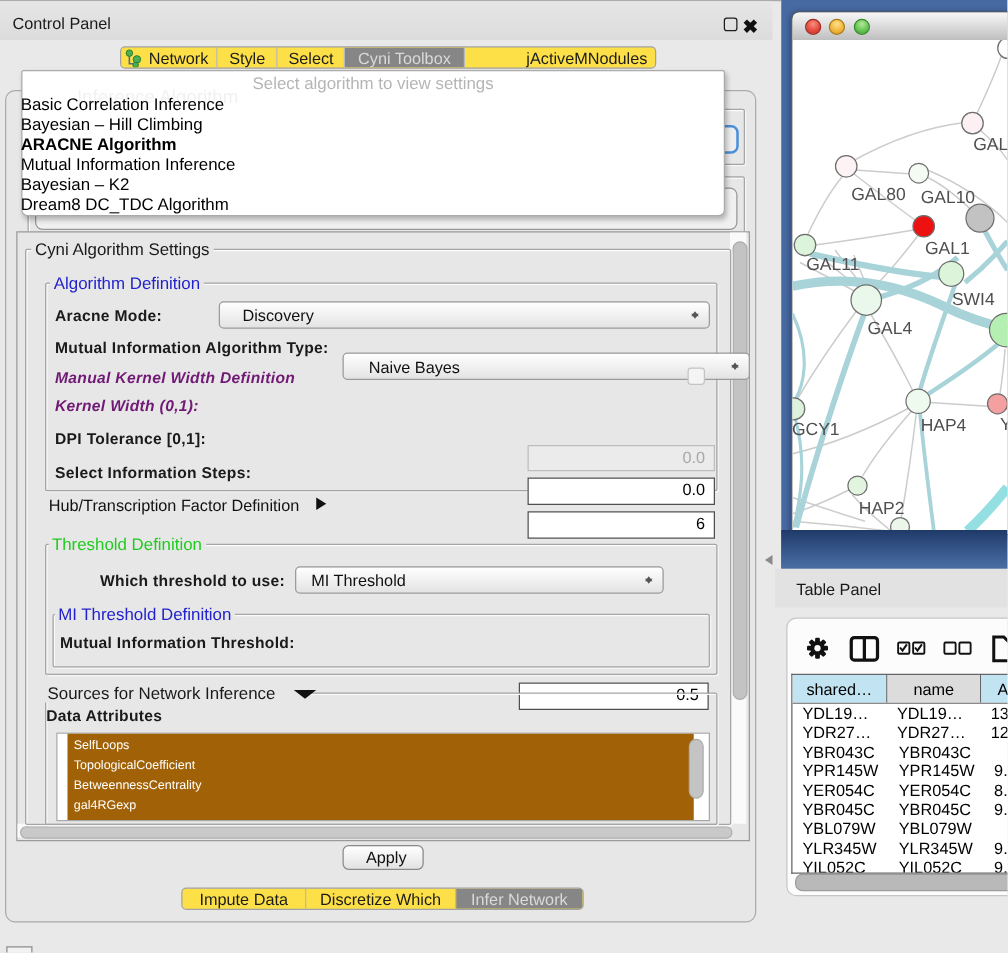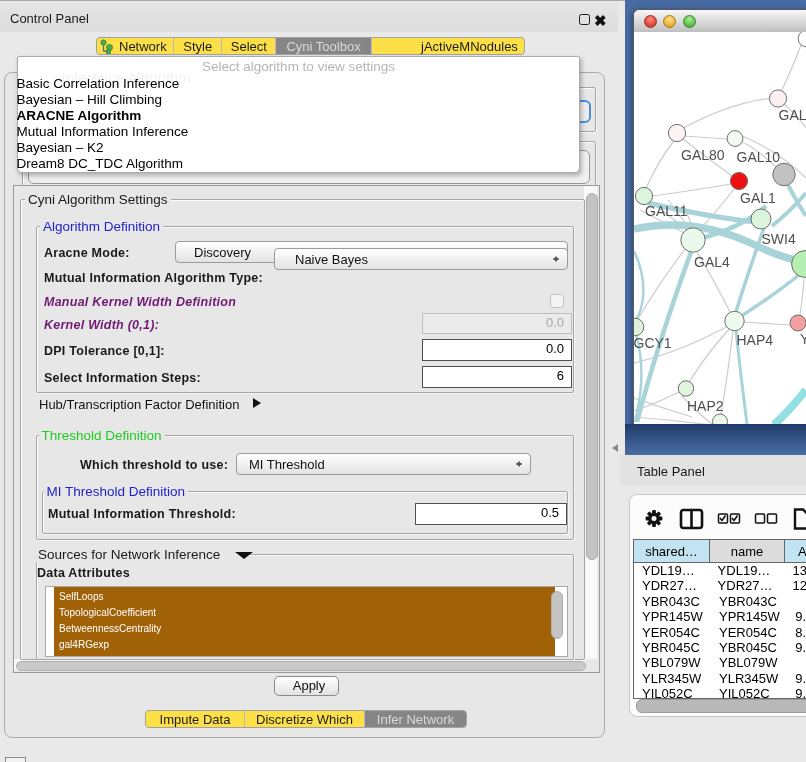--- a/index.html
+++ b/index.html
@@ -6,21 +6,21 @@
 .abs{position:absolute;}
 .b{font-weight:bold;}
 .lbl{font-size:12.5px;font-weight:bold;color:#1a1a1a;white-space:nowrap;letter-spacing:0.25px;}
 .dis{color:#701a75;font-style:italic;}
 .grp{position:absolute;border:1px solid #a5a5a5;border-radius:2px;box-shadow:inset 1px 1px 0 #fcfcfc, 1px 1px 0 #f6f6f6;}
 .gt{position:absolute;top:-8px;left:3px;background:#e7e7e7;padding:0 3px;font-size:13.5px;white-space:nowrap;}
 .combo{position:absolute;border:1px solid #9b9b9b;border-radius:4px;background:linear-gradient(#ffffff,#eeeeee 60%,#e3e3e3);font-size:13px;color:#111;}
 .combo .ar{position:absolute;right:7px;top:0;bottom:0;width:8px;}
 .ar:before{content:"";position:absolute;top:4px;left:1px;border:3.5px solid transparent;border-bottom:4px solid #555;}
 .ar:after{content:"";position:absolute;bottom:4px;left:1px;border:3.5px solid transparent;border-top:4px solid #555;}
-.fld{position:absolute;font-size:13px;text-align:right;background:#fff;border:1px solid #4f4f4f;color:#000;}
+.fld{position:absolute;font-size:13px;text-align:right;background:#fff;border:1px solid #4f4f4f;color:#000;margin-top:43px;}
 .seg{position:absolute;display:flex;height:16px;border:1px solid #a2a2a2;border-radius:4px;background:#fde047;font-size:13px;color:#1c1c1c;overflow:hidden;}
 .seg>div{display:flex;align-items:center;justify-content:center;border-right:1px solid #b9b9b9;white-space:nowrap;}
 .seg>div:last-child{border-right:none;}
 .seg .sel{background:#868686;color:#d9d9d9;}
 .tr{display:flex;}
 .tr>div:nth-child(1){width:77px;padding-left:8px;box-sizing:content-box;}
 .tr>div:nth-child(2){width:76.3px;}
 .tr>div:nth-child(3){flex:1;}
 </style></head>
 <body>
@@ -54,21 +54,21 @@
 
 <div class="grp" style="left:36px;top:226px;width:536px;height:165px;">
   <span class="gt" style="color:#2222cc;">Algorithm Definition</span>
 </div>
 <div class="lbl abs" style="left:44px;top:246px;">Aracne Mode:</div>
 <div class="combo" style="left:175px;top:241px;width:391px;height:20px;">
     <span style="position:absolute;left:18px;top:3px;">Discovery</span>
     <span class="ar"></span>
   </div>
 <div class="lbl abs" style="left:44px;top:271px;">Mutual Information Algorithm Type:</div>
-<div class="combo" style="left:274px;top:248px;width:292px;height:20px;">
+<div class="combo" style="left:274px;top:282px;width:292px;height:20px;padding-left:32px;">
     <span style="position:absolute;left:20px;top:3px;">Naive Bayes</span>
     <span class="ar"></span>
   </div>
 <div class="lbl dis abs" style="left:44px;top:295px;">Manual Kernel Width Definition</div>
 <div class="abs" style="left:550px;top:294px;width:12px;height:12px;border:1px solid #c3c3c3;border-radius:3px;background:#f4f4f4;"></div>
 <div class="lbl dis abs" style="left:44px;top:318px;">Kernel Width (0,1):</div>
 <div class="fld" style="left:422px;top:313px;width:141px;height:18px;border-color:#bdbdbd;background:#ebebeb;color:#a8a8a8;padding:1px 7px 0 0;">0.0</div>
 <div class="lbl abs" style="left:44px;top:344px;">DPI Tolerance [0,1]:</div>
 <div class="fld" style="left:422px;top:339px;width:141px;height:19px;padding:1px 7px 0 0;">0.0</div>
 <div class="lbl abs" style="left:44px;top:371px;">Select Information Steps:</div>

